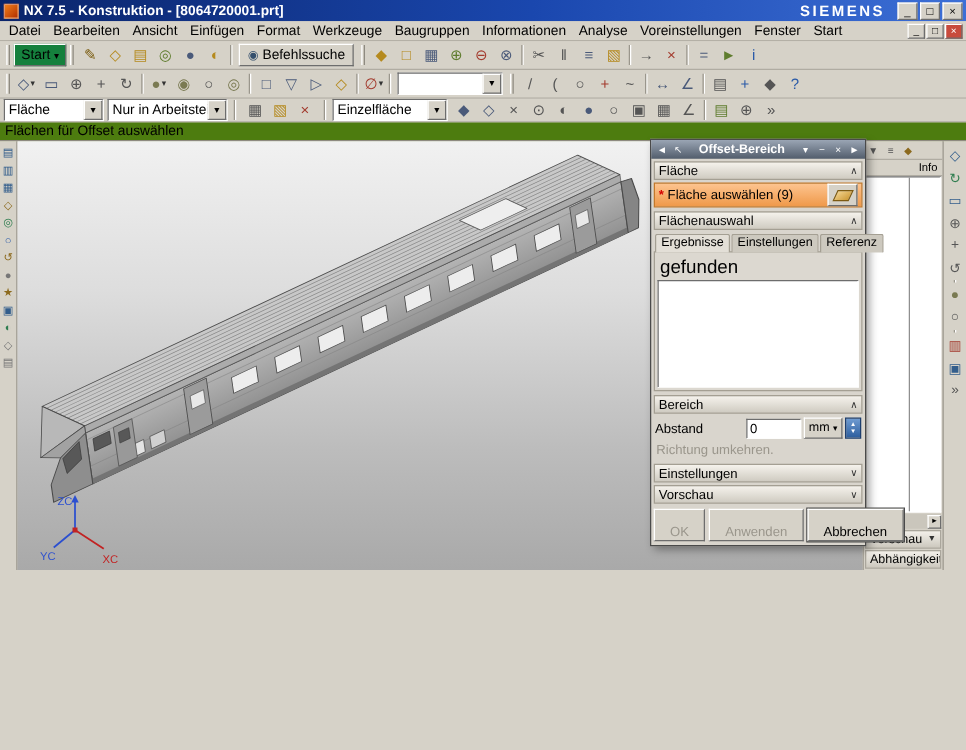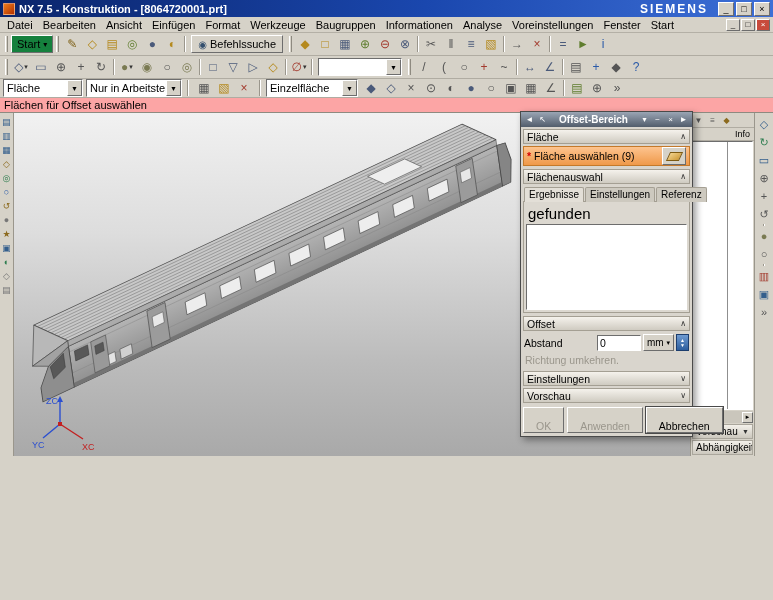--- a/index.html
+++ b/index.html
@@ -33,21 +33,21 @@
   .bef-btn::before { content:"◉"; font-size:10px; color:#35506e; }
 
   .combo { display:flex; align-items:center; height:18px; background:#fff; border:1px solid; border-color:#6d6d6d #fff #fff #6d6d6d; flex:0 0 auto; }
   .combo .val { flex:1; padding:0 3px; white-space:nowrap; overflow:hidden; font-size:11px; }
   .combo .dd-btn { width:15px; height:16px; background:#d6d2c8; border:1px solid; border-color:#fff #6d6d6d #6d6d6d #fff; display:flex; align-items:center; justify-content:center; font-size:7px; }
   .w-type { width:80px; } .w-scope { width:96px; } .w-rule { width:92px; } .w-plain { width:84px; margin:0 3px; }
 
   .sel-bar { flex:0 0 19px; height:19px; display:flex; align-items:center; gap:3px; background:#d6d2c8; border-bottom:1px solid #b0aca2; padding:0 3px; overflow:hidden; }
   .sel-bar .tb-icon { height:17px; }
 
-  .prompt-bar { flex:0 0 15px; height:15px; display:flex; align-items:center; background:#fca5a5; border-bottom:1px solid #8e8a80; padding:0 4px; font-size:11px; }
+  .prompt-bar { flex:0 0 15px; height:15px; display:flex; align-items:center; background:#4d7c0f; border-bottom:1px solid #8e8a80; padding:0 4px; font-size:11px; }
 
   
   .main { flex:1; display:flex; min-height:0; }
   .left-strip { flex:0 0 14px; width:14px; background:#d6d2c8; border-right:1px solid #9a968c; display:flex; flex-direction:column; align-items:center; padding-top:2px; gap:1px; overflow:hidden; }
   .left-strip .tb-icon { width:12px; height:13px; font-size:9px; }
   .viewport { flex:1; position:relative; overflow:hidden; background:linear-gradient(180deg,#f1f1f1 0%,#ddd 35%,#bcbcbc 72%,#a9a9a9 100%); }
   .train-svg { position:absolute; left:0; top:0; width:100%; height:100%; }
   .triad { position:absolute; left:16px; bottom:4px; width:72px; height:62px; }
   .triad text { font-size:9px; font-family:"Liberation Sans",sans-serif; }
 
@@ -434,21 +434,21 @@
         <span class="tab active">Ergebnisse</span>
         <span class="tab">Einstellungen</span>
         <span class="tab">Referenz</span>
       </div>
       <div class="tab-panel">
         <div class="found-label">gefunden</div>
         <div class="listbox"></div>
       </div>
 
       <div class="grp">
-        <span>Offset</span>
+        <span>Bereich</span>
         <span class="caret up"></span>
       </div>
 
       <div class="field-row">
         <span class="lbl">Abstand</span>
         <input class="num-input" value="0" style="">
         <span class="unit-box">
             <span>mm</span>
           </span>
         <span class="spin"></span>

